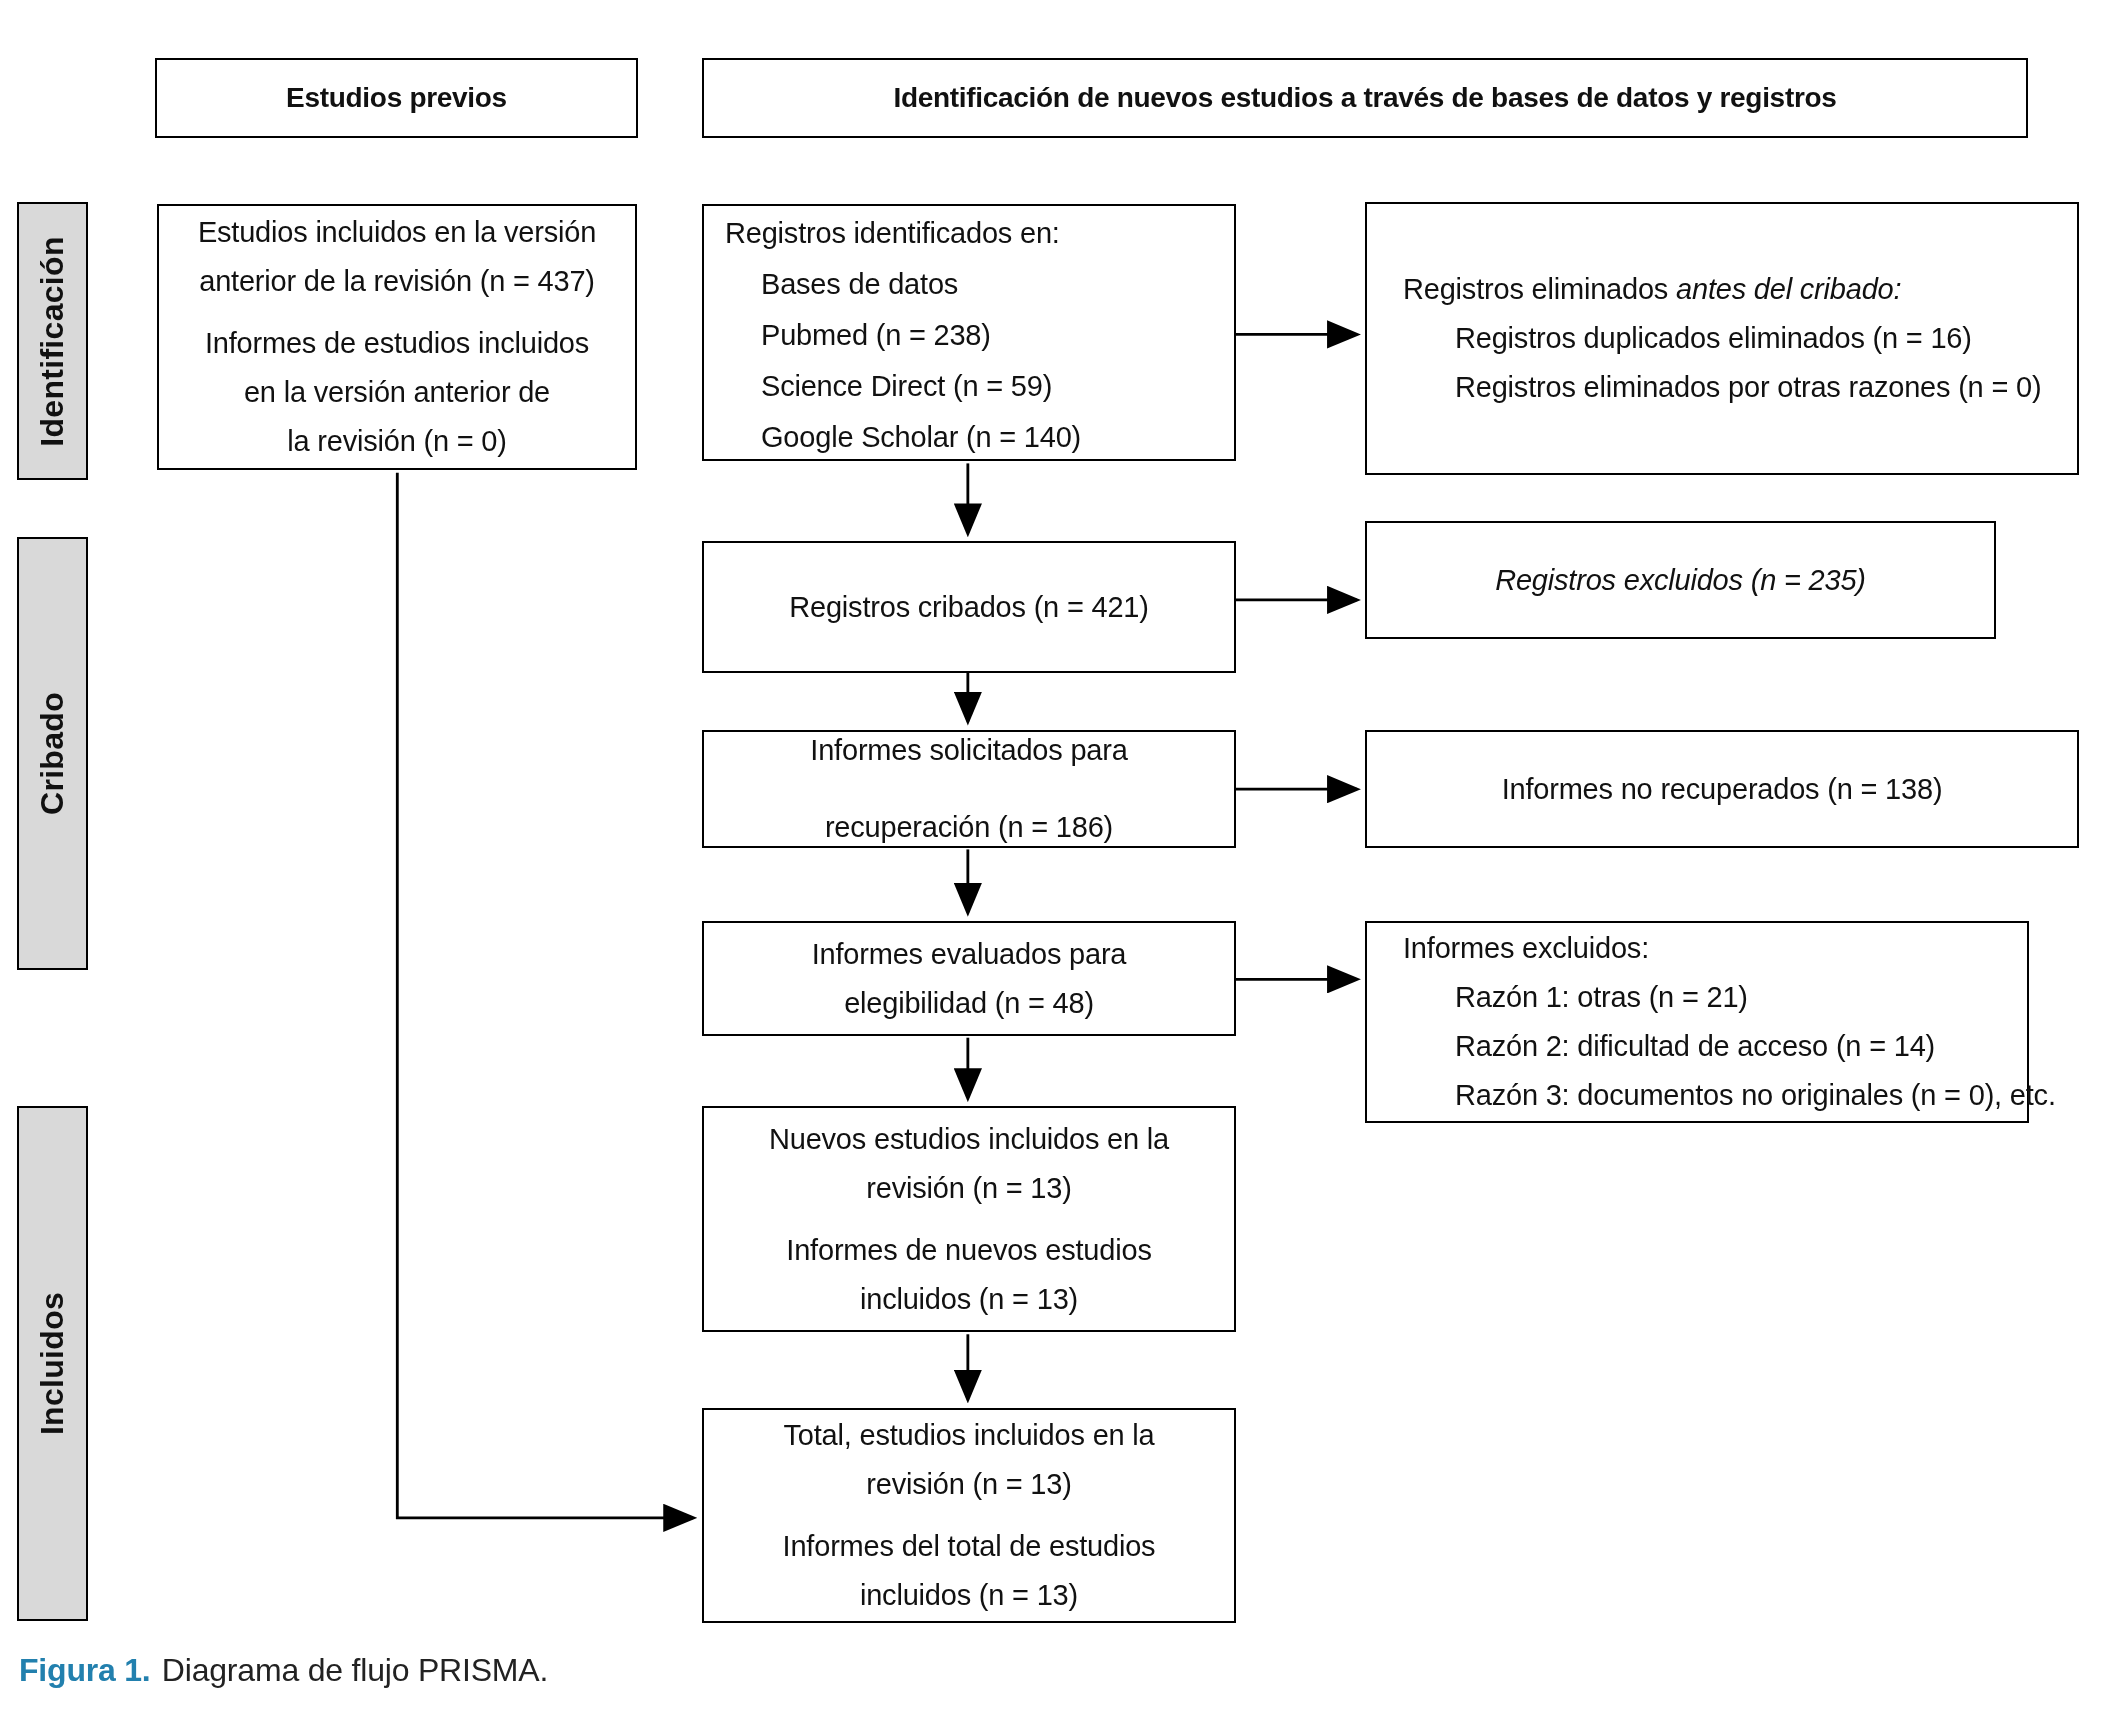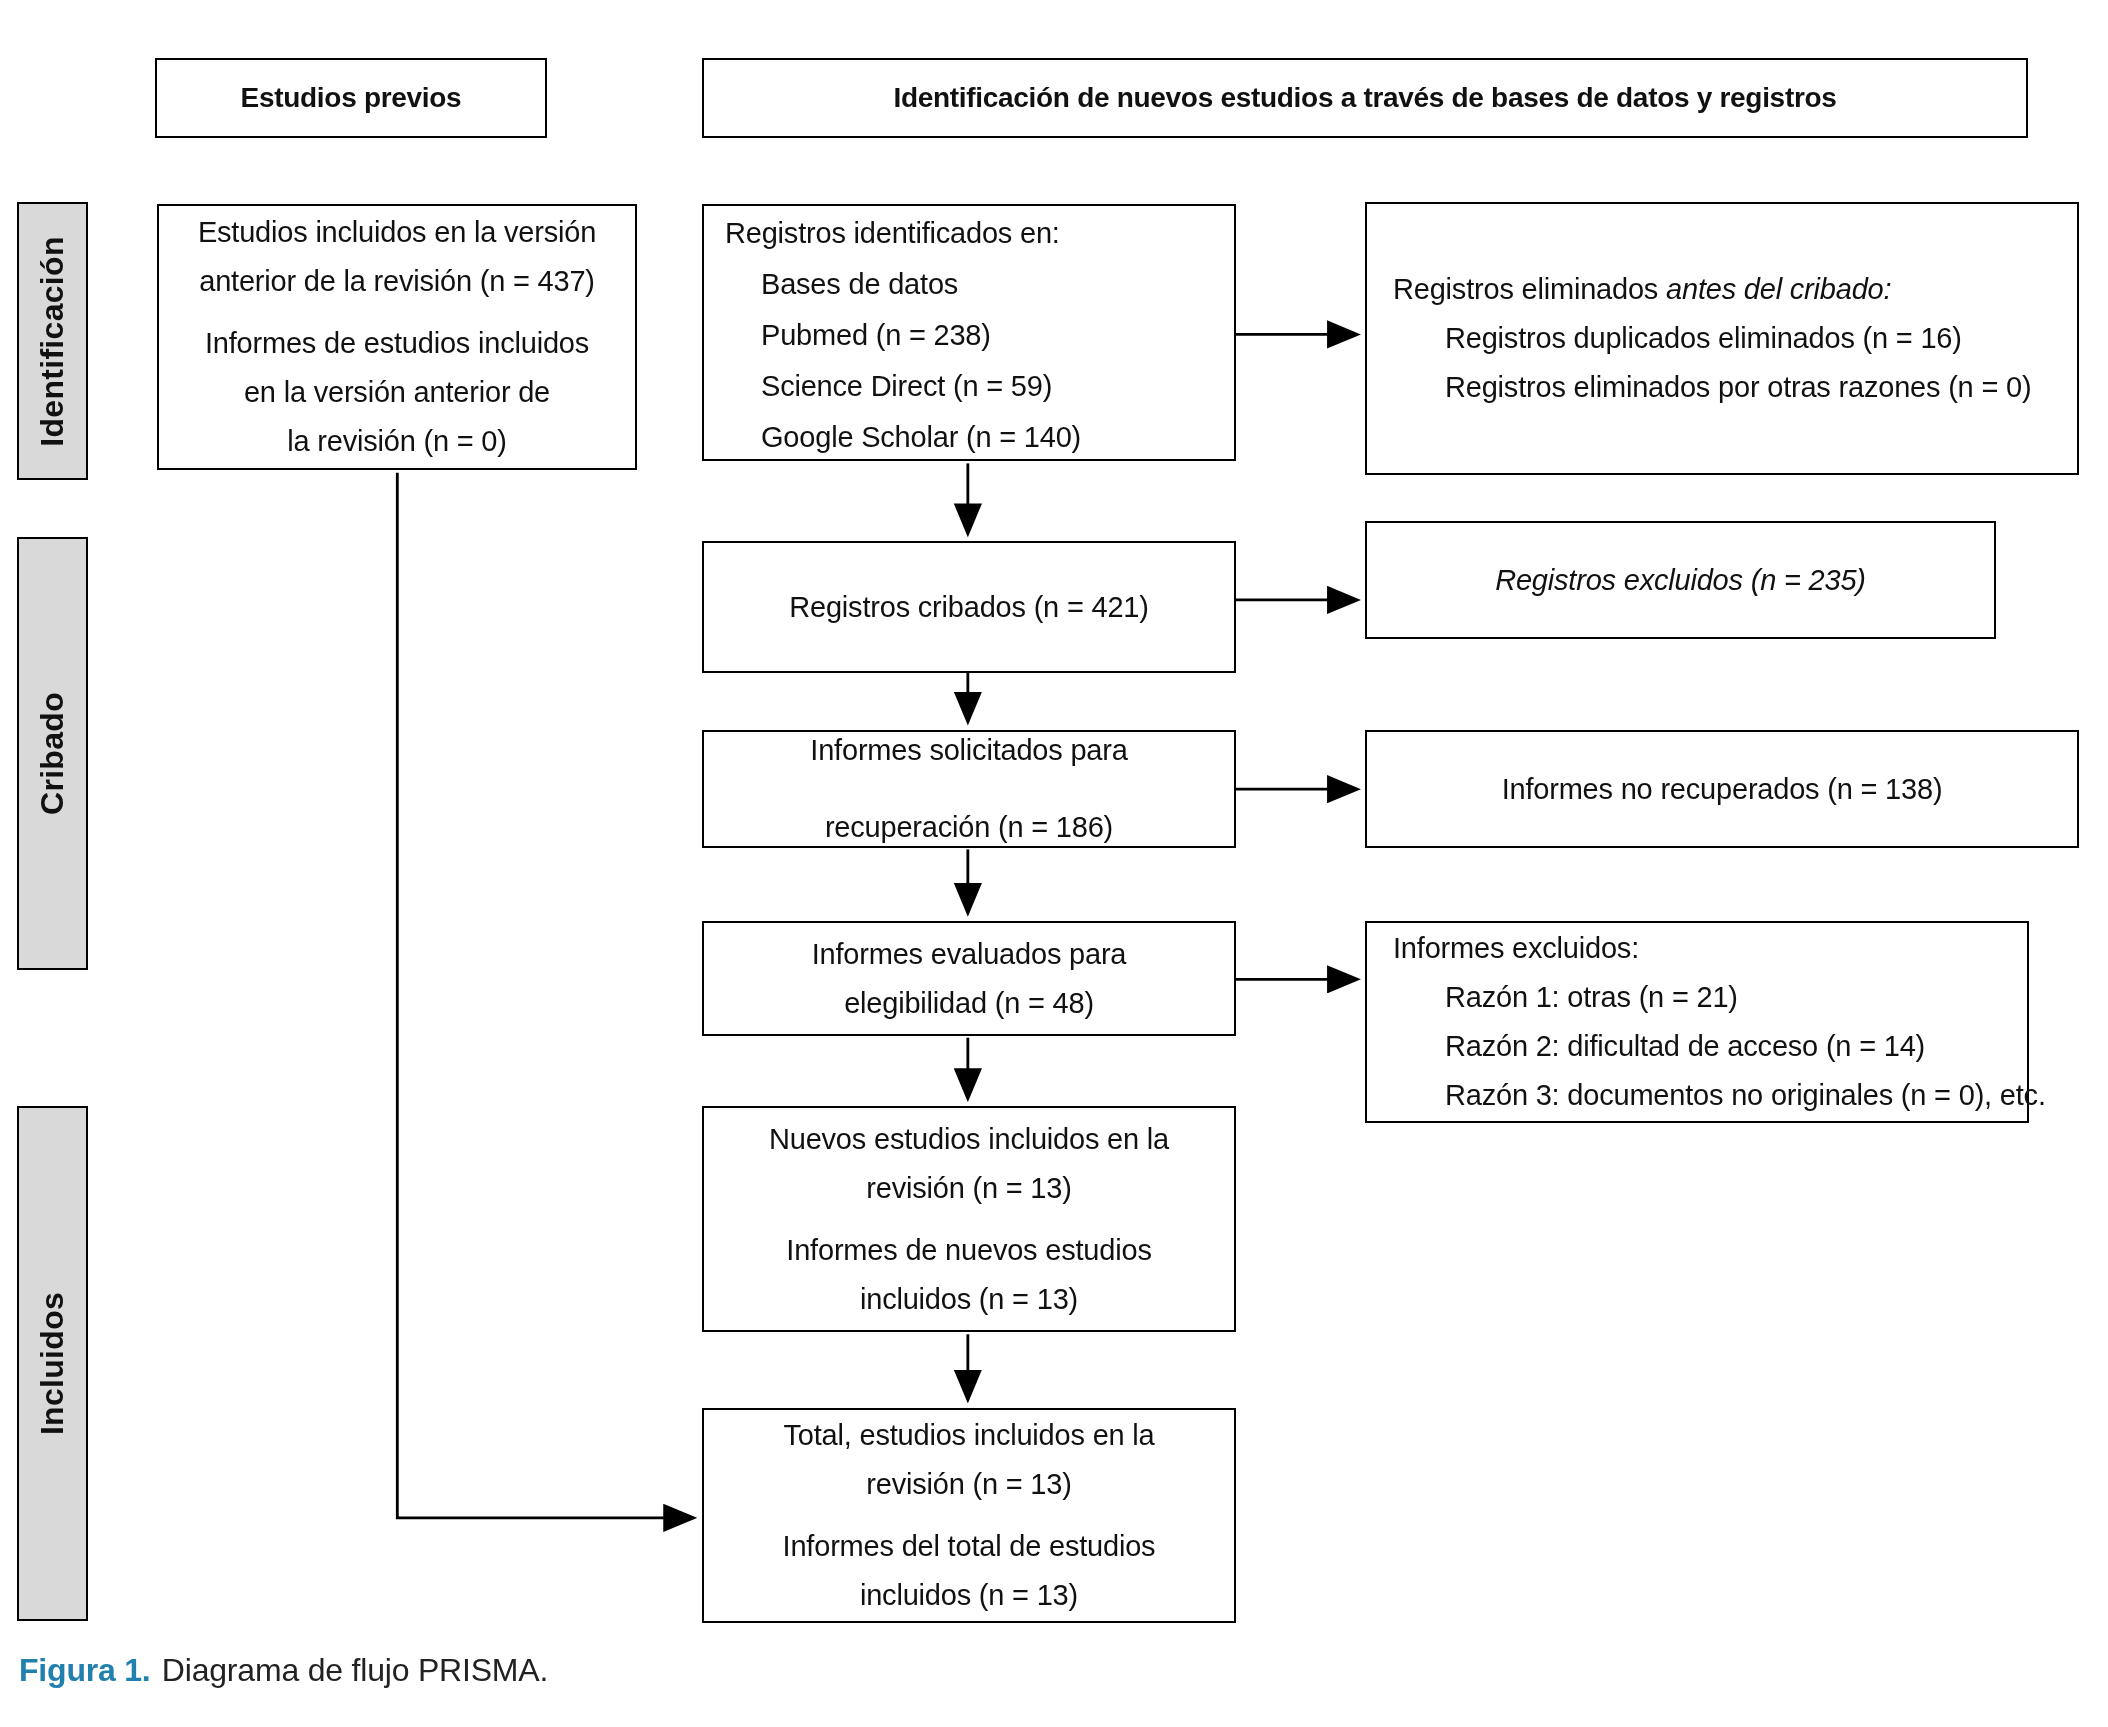--- a/index.html
+++ b/index.html
@@ -16,21 +16,21 @@
   .para + .para{margin-top:13px;}
   .header-box{font-weight:bold;font-size:28px;letter-spacing:-0.3px;
     display:flex;align-items:center;justify-content:center;text-align:center;}
   .sidebar-box{position:absolute;background:#d9d9d9;border:2.8px solid #000;box-sizing:border-box;
     display:flex;align-items:center;justify-content:center;}
   .sidebar-label{transform:rotate(-90deg);font-weight:bold;font-size:32px;white-space:nowrap;letter-spacing:0.3px;}
   .indent{padding-left:52px;}
   .boxA{padding:1.9px 0 0 21px;}
   .boxA .line{line-height:51px;}
   .boxA .indent{padding-left:36px;}
-  .padL{padding-left:26px;}
+  .padL{padding-left:36px;}
   .caption{position:absolute;left:19px;top:1652px;font-size:32px;letter-spacing:-0.2px;white-space:nowrap;}
   .cap-label{color:#2280ae;font-weight:bold;}
   .cap-text{color:#222;margin-left:11.3px;}
   svg.connectors{position:absolute;left:0;top:0;pointer-events:none;}
   .it{font-style:italic;}
 </style>
 </head>
 <body>
 
 <svg class="connectors" width="2108" height="1728" viewBox="0 0 2239 1835">
@@ -44,21 +44,21 @@
   <line x1="1028" y1="902" x2="1028" y2="969" stroke="#000" stroke-width="3" marker-end="url(#ah)"></line>
   <line x1="1028" y1="1102" x2="1028" y2="1166" stroke="#000" stroke-width="3" marker-end="url(#ah)"></line>
   <line x1="1028" y1="1417" x2="1028" y2="1486" stroke="#000" stroke-width="3" marker-end="url(#ah)"></line>
   <line x1="1312" y1="355" x2="1441" y2="355" stroke="#000" stroke-width="3" marker-end="url(#ah)"></line>
   <line x1="1312" y1="637" x2="1441" y2="637" stroke="#000" stroke-width="3" marker-end="url(#ah)"></line>
   <line x1="1312" y1="838" x2="1441" y2="838" stroke="#000" stroke-width="3" marker-end="url(#ah)"></line>
   <line x1="1312" y1="1040" x2="1441" y2="1040" stroke="#000" stroke-width="3" marker-end="url(#ah)"></line>
   <polyline points="422,502 422,1612 736,1612" fill="none" stroke="#000" stroke-width="3" marker-end="url(#ah)"></polyline>
 </svg>
 
-<div class="box header-box" style="left:155px;top:58px;width:392px;height:80px;">
+<div class="box header-box" style="left:155px;top:58px;width:483px;height:80px;">
   <span>Estudios previos</span>
 </div>
 <div class="box header-box" style="left:702px;top:58px;width:1326px;height:80px;">
   <span>Identificación de nuevos estudios a través de bases de datos y registros</span>
 </div>
 
 <div class="sidebar-box" style="left:17px;top:202px;width:71px;height:278px;">
   <span class="sidebar-label">Identificación</span>
 </div>
 <div class="sidebar-box" style="left:17px;top:537px;width:71px;height:433px;">

